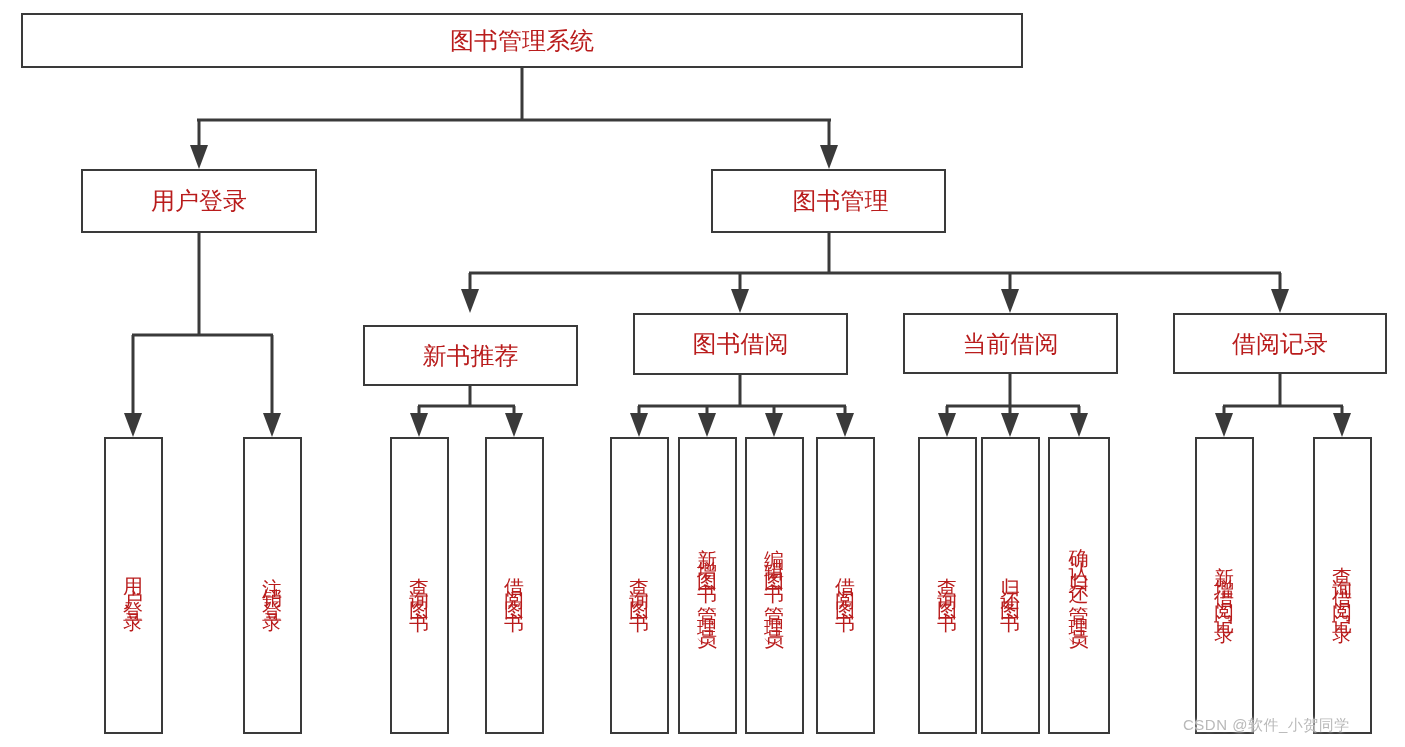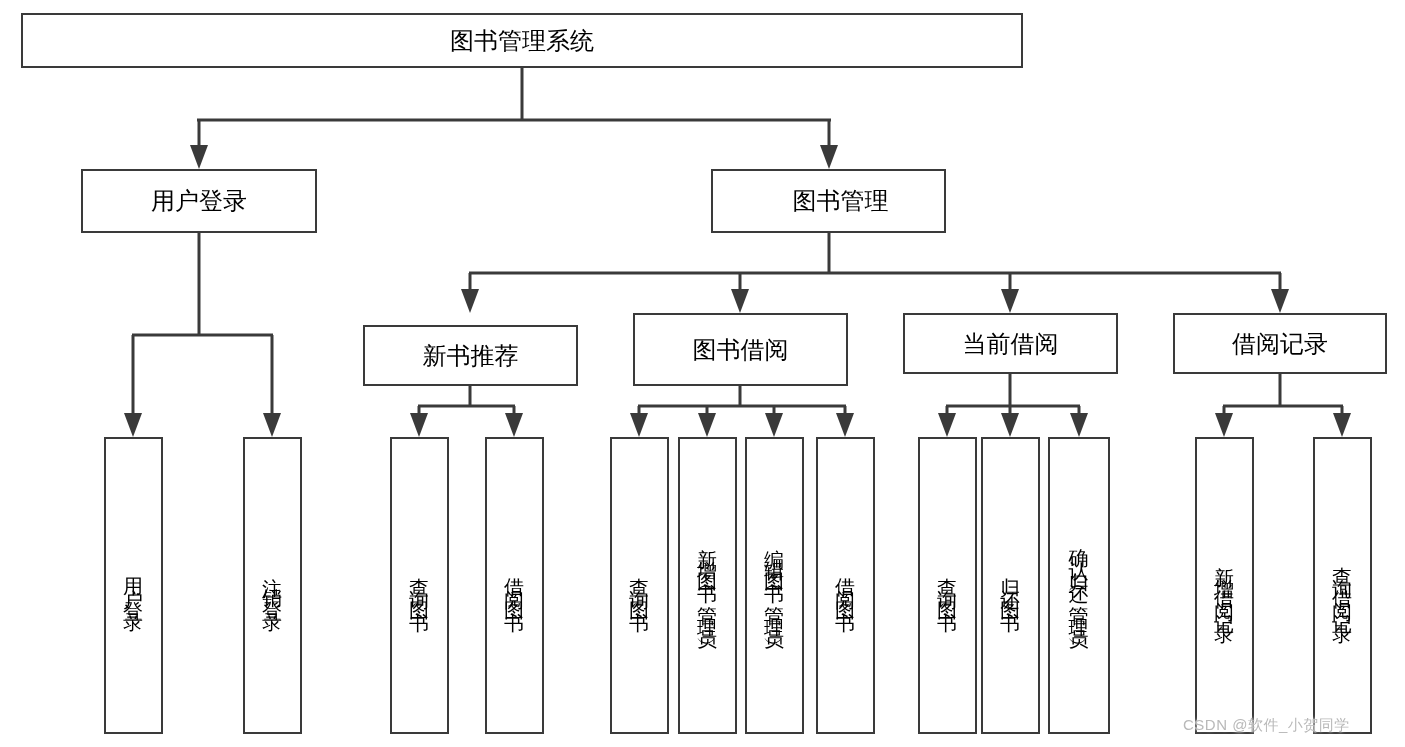--- a/index.html
+++ b/index.html
@@ -24,21 +24,21 @@
   }
 
   .node {
     position: absolute;
     background: #ffffff;
     border: 2px solid #3a3a3a;
     display: flex;
     align-items: center;
     justify-content: center;
     font-size: 24px;
-    color: #000000;
+    color: #b91c1c;
     z-index: 2;
     white-space: nowrap;
   }
 
   .leaf { font-size: 20px; }
   .leaf .vtext {
     writing-mode: vertical-lr;
     letter-spacing: 0.58em;
     line-height: 1;
   }
@@ -95,21 +95,21 @@
          M1215 413 h18 L1224 437 Z
          M1333 413 h18 L1342 437 Z"></path>
   </svg>
 
   <div class="node" style="left:21px; top:13px; width:1002px; height:55px;">图书管理系统</div>
 
   <div class="node" style="left:81px; top:169px; width:236px; height:64px;">用户登录</div>
   <div class="node" style="left:711px; top:169px; width:235px; height:64px;padding-left:24px;">图书管理</div>
 
   <div class="node" style="left:363px; top:313px; width:215px; height:61px;margin-top:12px;">新书推荐</div>
-  <div class="node" style="left:633px; top:313px; width:215px; height:73px;">图书借阅</div>
+  <div class="node" style="left:633px; top:313px; width:215px; height:62px;">图书借阅</div>
   <div class="node" style="left:1173px; top:313px; width:214px; height:61px;">借阅记录</div>
   <div class="node" style="left:903px; top:313px; width:215px; height:61px;">当前借阅</div>
 
   <div class="node leaf" style="left:104px; top:437px; width:59px; height:297px;">
     <span class="vtext">用户登录</span>
   </div>
   <div class="node leaf" style="left:243px; top:437px; width:59px; height:297px;">
     <span class="vtext">注销登录</span>
   </div>
 

